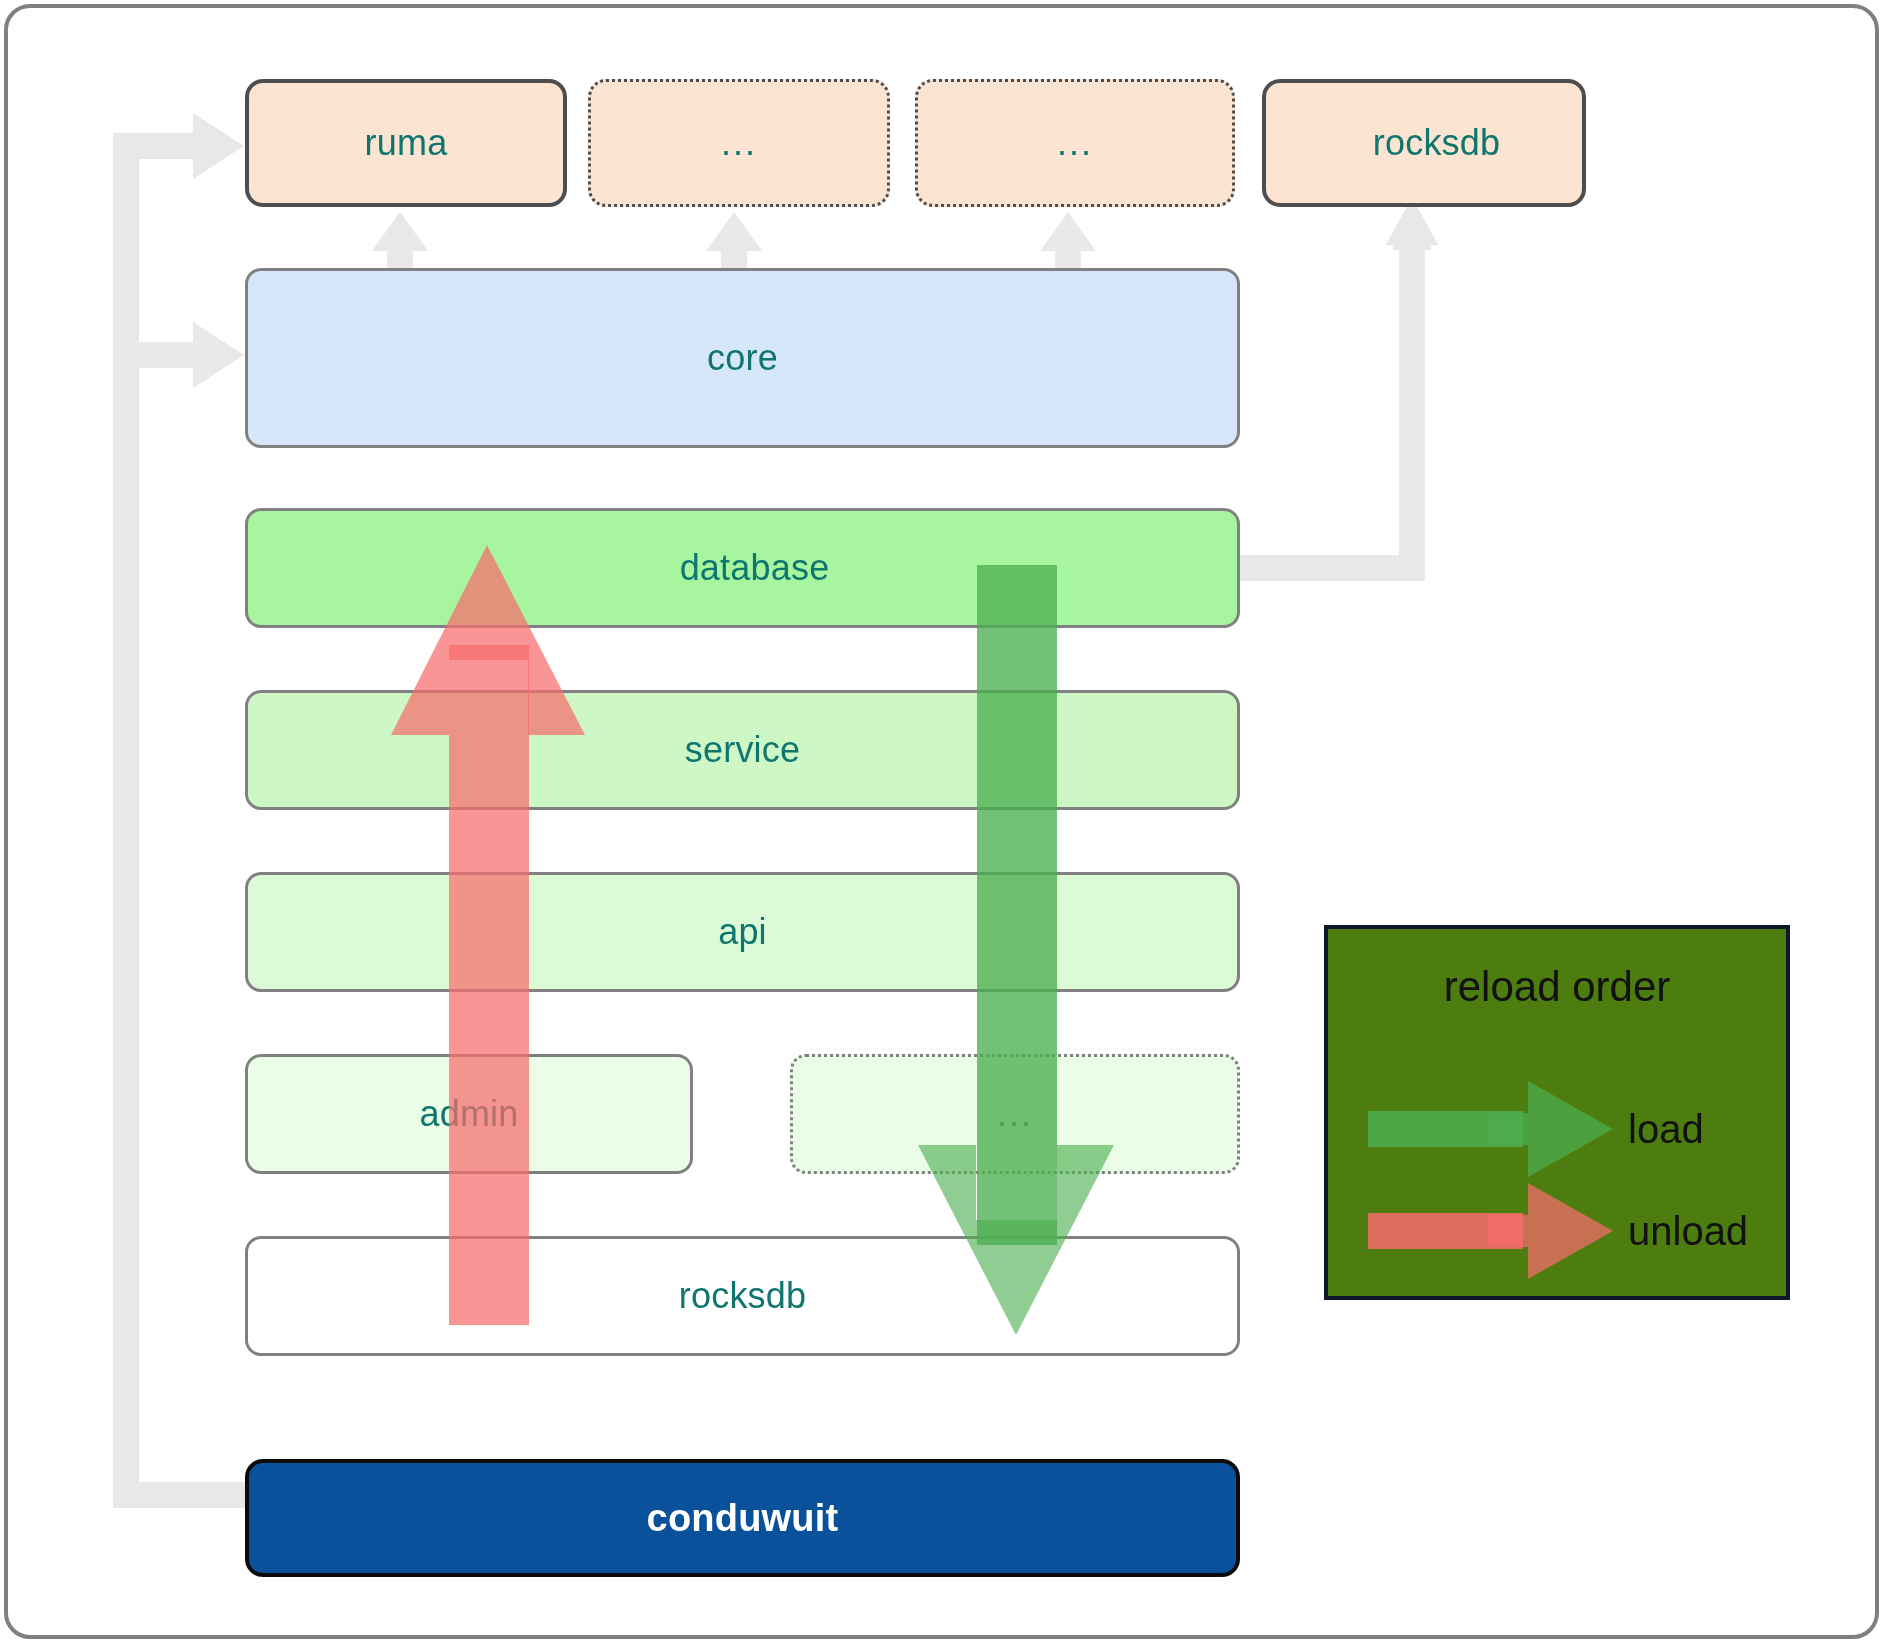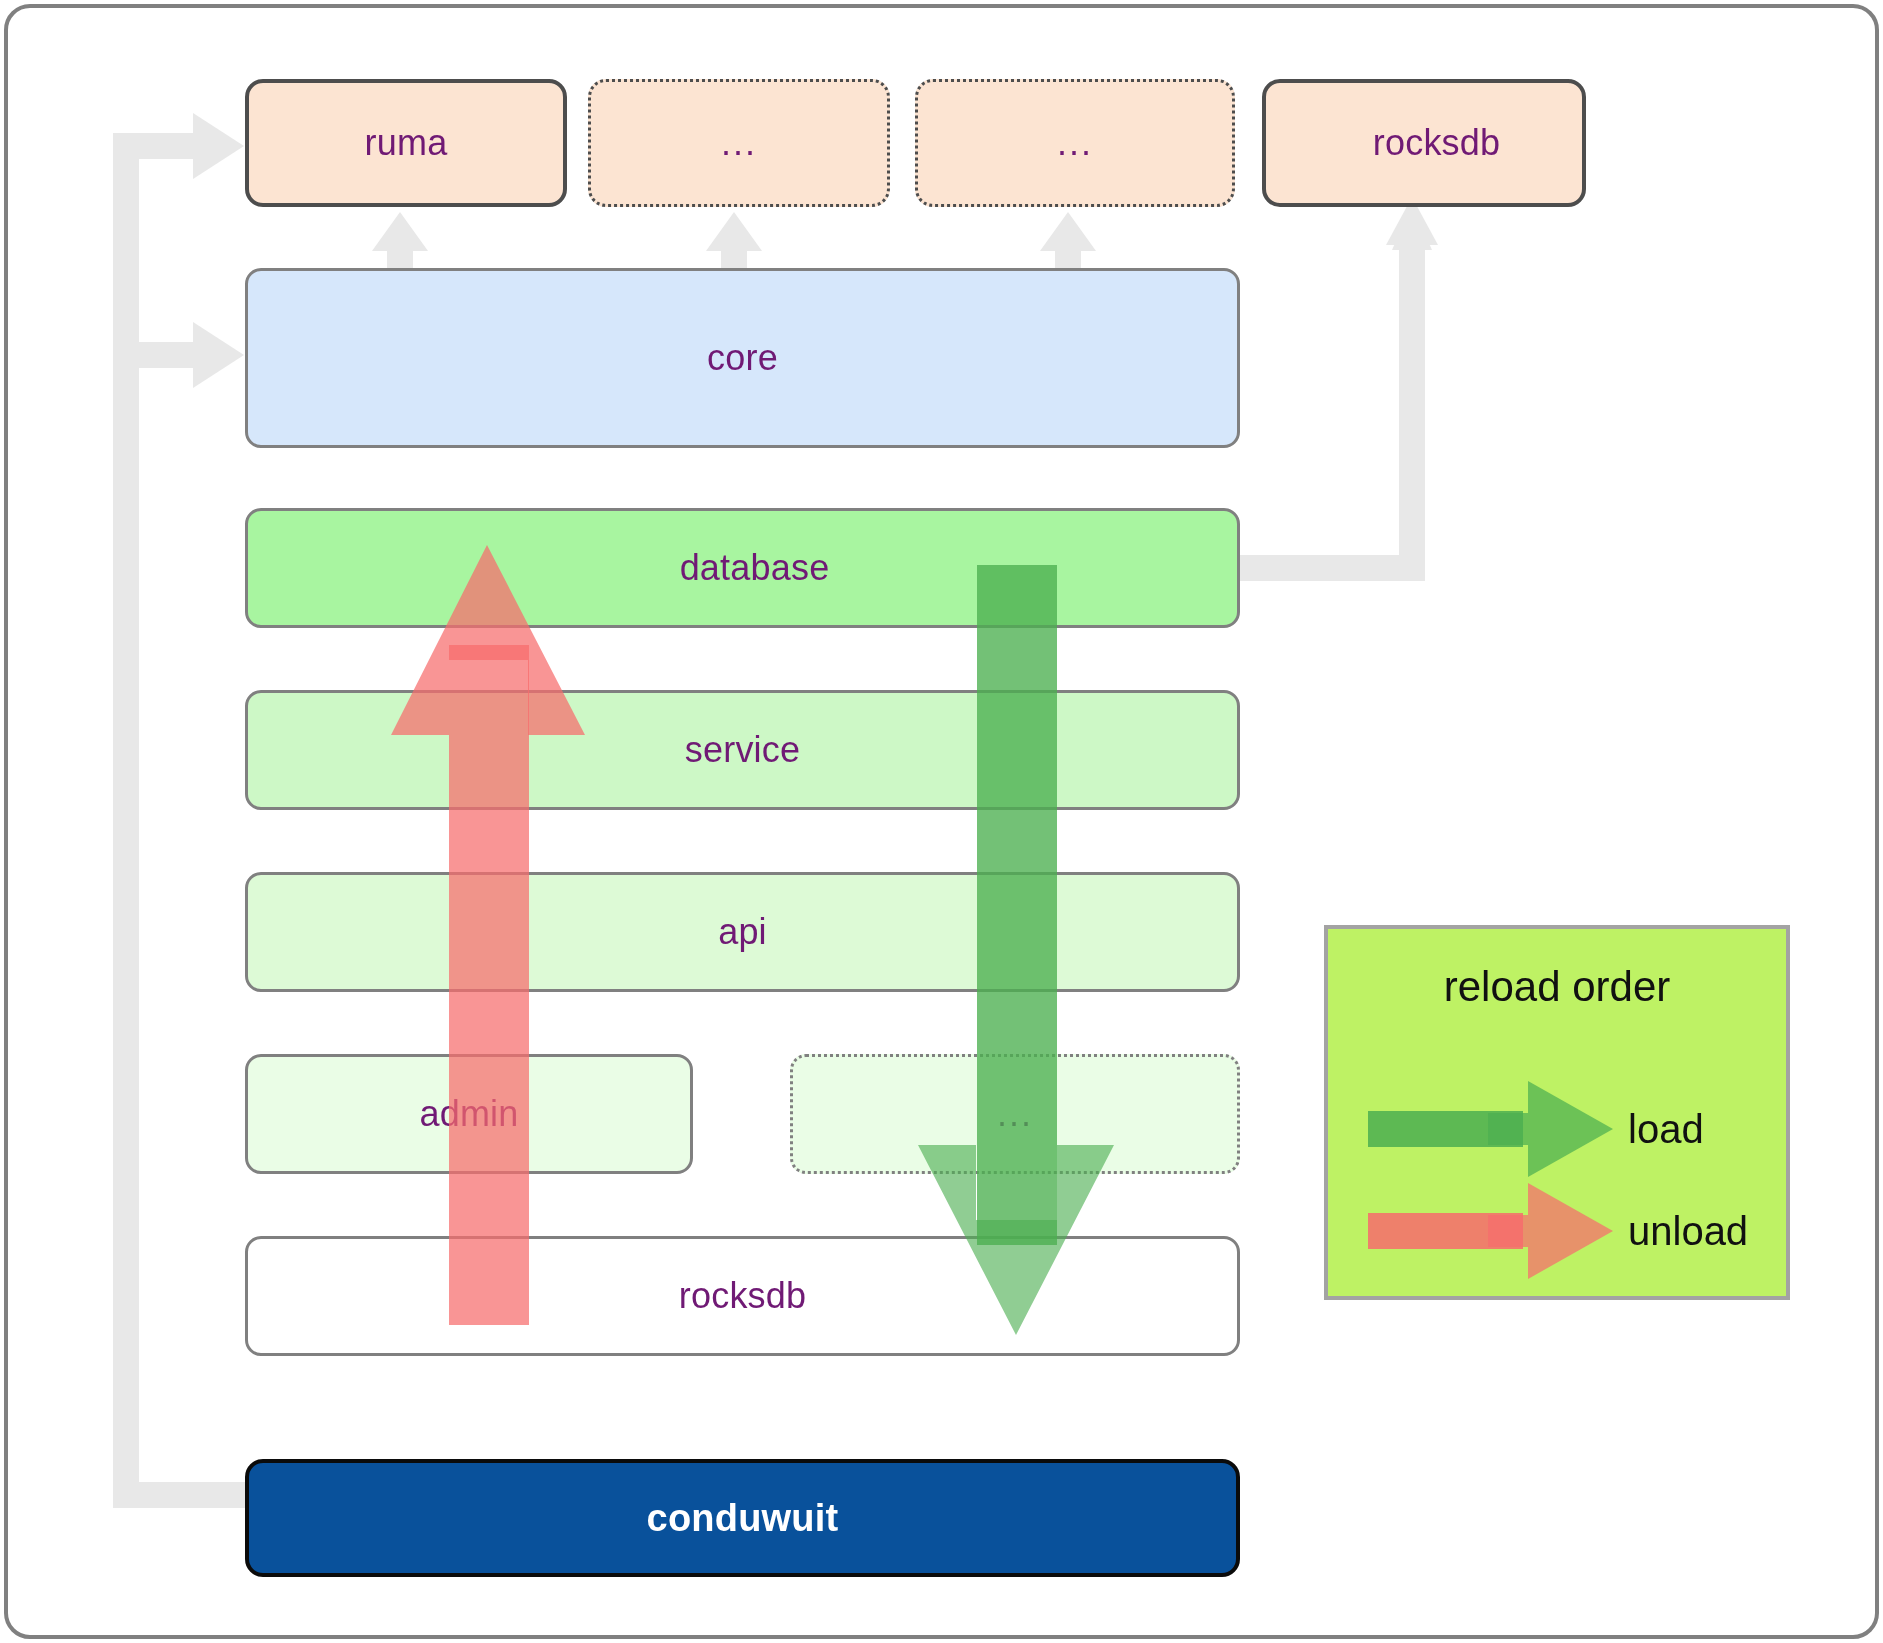--- a/index.html
+++ b/index.html
@@ -17,21 +17,21 @@
     border:4px solid #808080;
     border-radius:26px;
     box-sizing:border-box;
     pointer-events:none;
   }
   .box{
     position:absolute;
     box-sizing:border-box;
     display:flex;align-items:center;justify-content:center;
     border-radius:14px;
-    color:#701a75;
+    color:#0f766e;
     font-size:34px;
     letter-spacing:.2px;
     z-index:5;
   }
   
   .dep{
     background:#fce4d2;
     border:4px solid #4d4d4d;
     border-radius:18px;
     font-size:36px;
@@ -65,22 +65,22 @@
 
   
   .svglayer{position:absolute;left:0;top:0;width:1883px;height:1643px;}
   #connectors{z-index:2;}
   #bigarrows{z-index:9;pointer-events:none;}
 
   
   #legend{
     position:absolute;
     left:1324px;top:925px;width:466px;height:375px;
-    background:#bef264;
-    border:4px solid #a3a3a3;
+    background:#4d7c0f;
+    border:4px solid #0f172a;
     box-sizing:border-box;
     z-index:8;
   }
   #legend-title{
     position:absolute;left:0;top:34px;width:100%;
     text-align:center;color:#111;font-size:42px;
   }
   .legend-row{position:absolute;left:0;width:100%;height:100px;}
   .legend-row.r1{top:150px;}
   .legend-row.r2{top:252px;}

